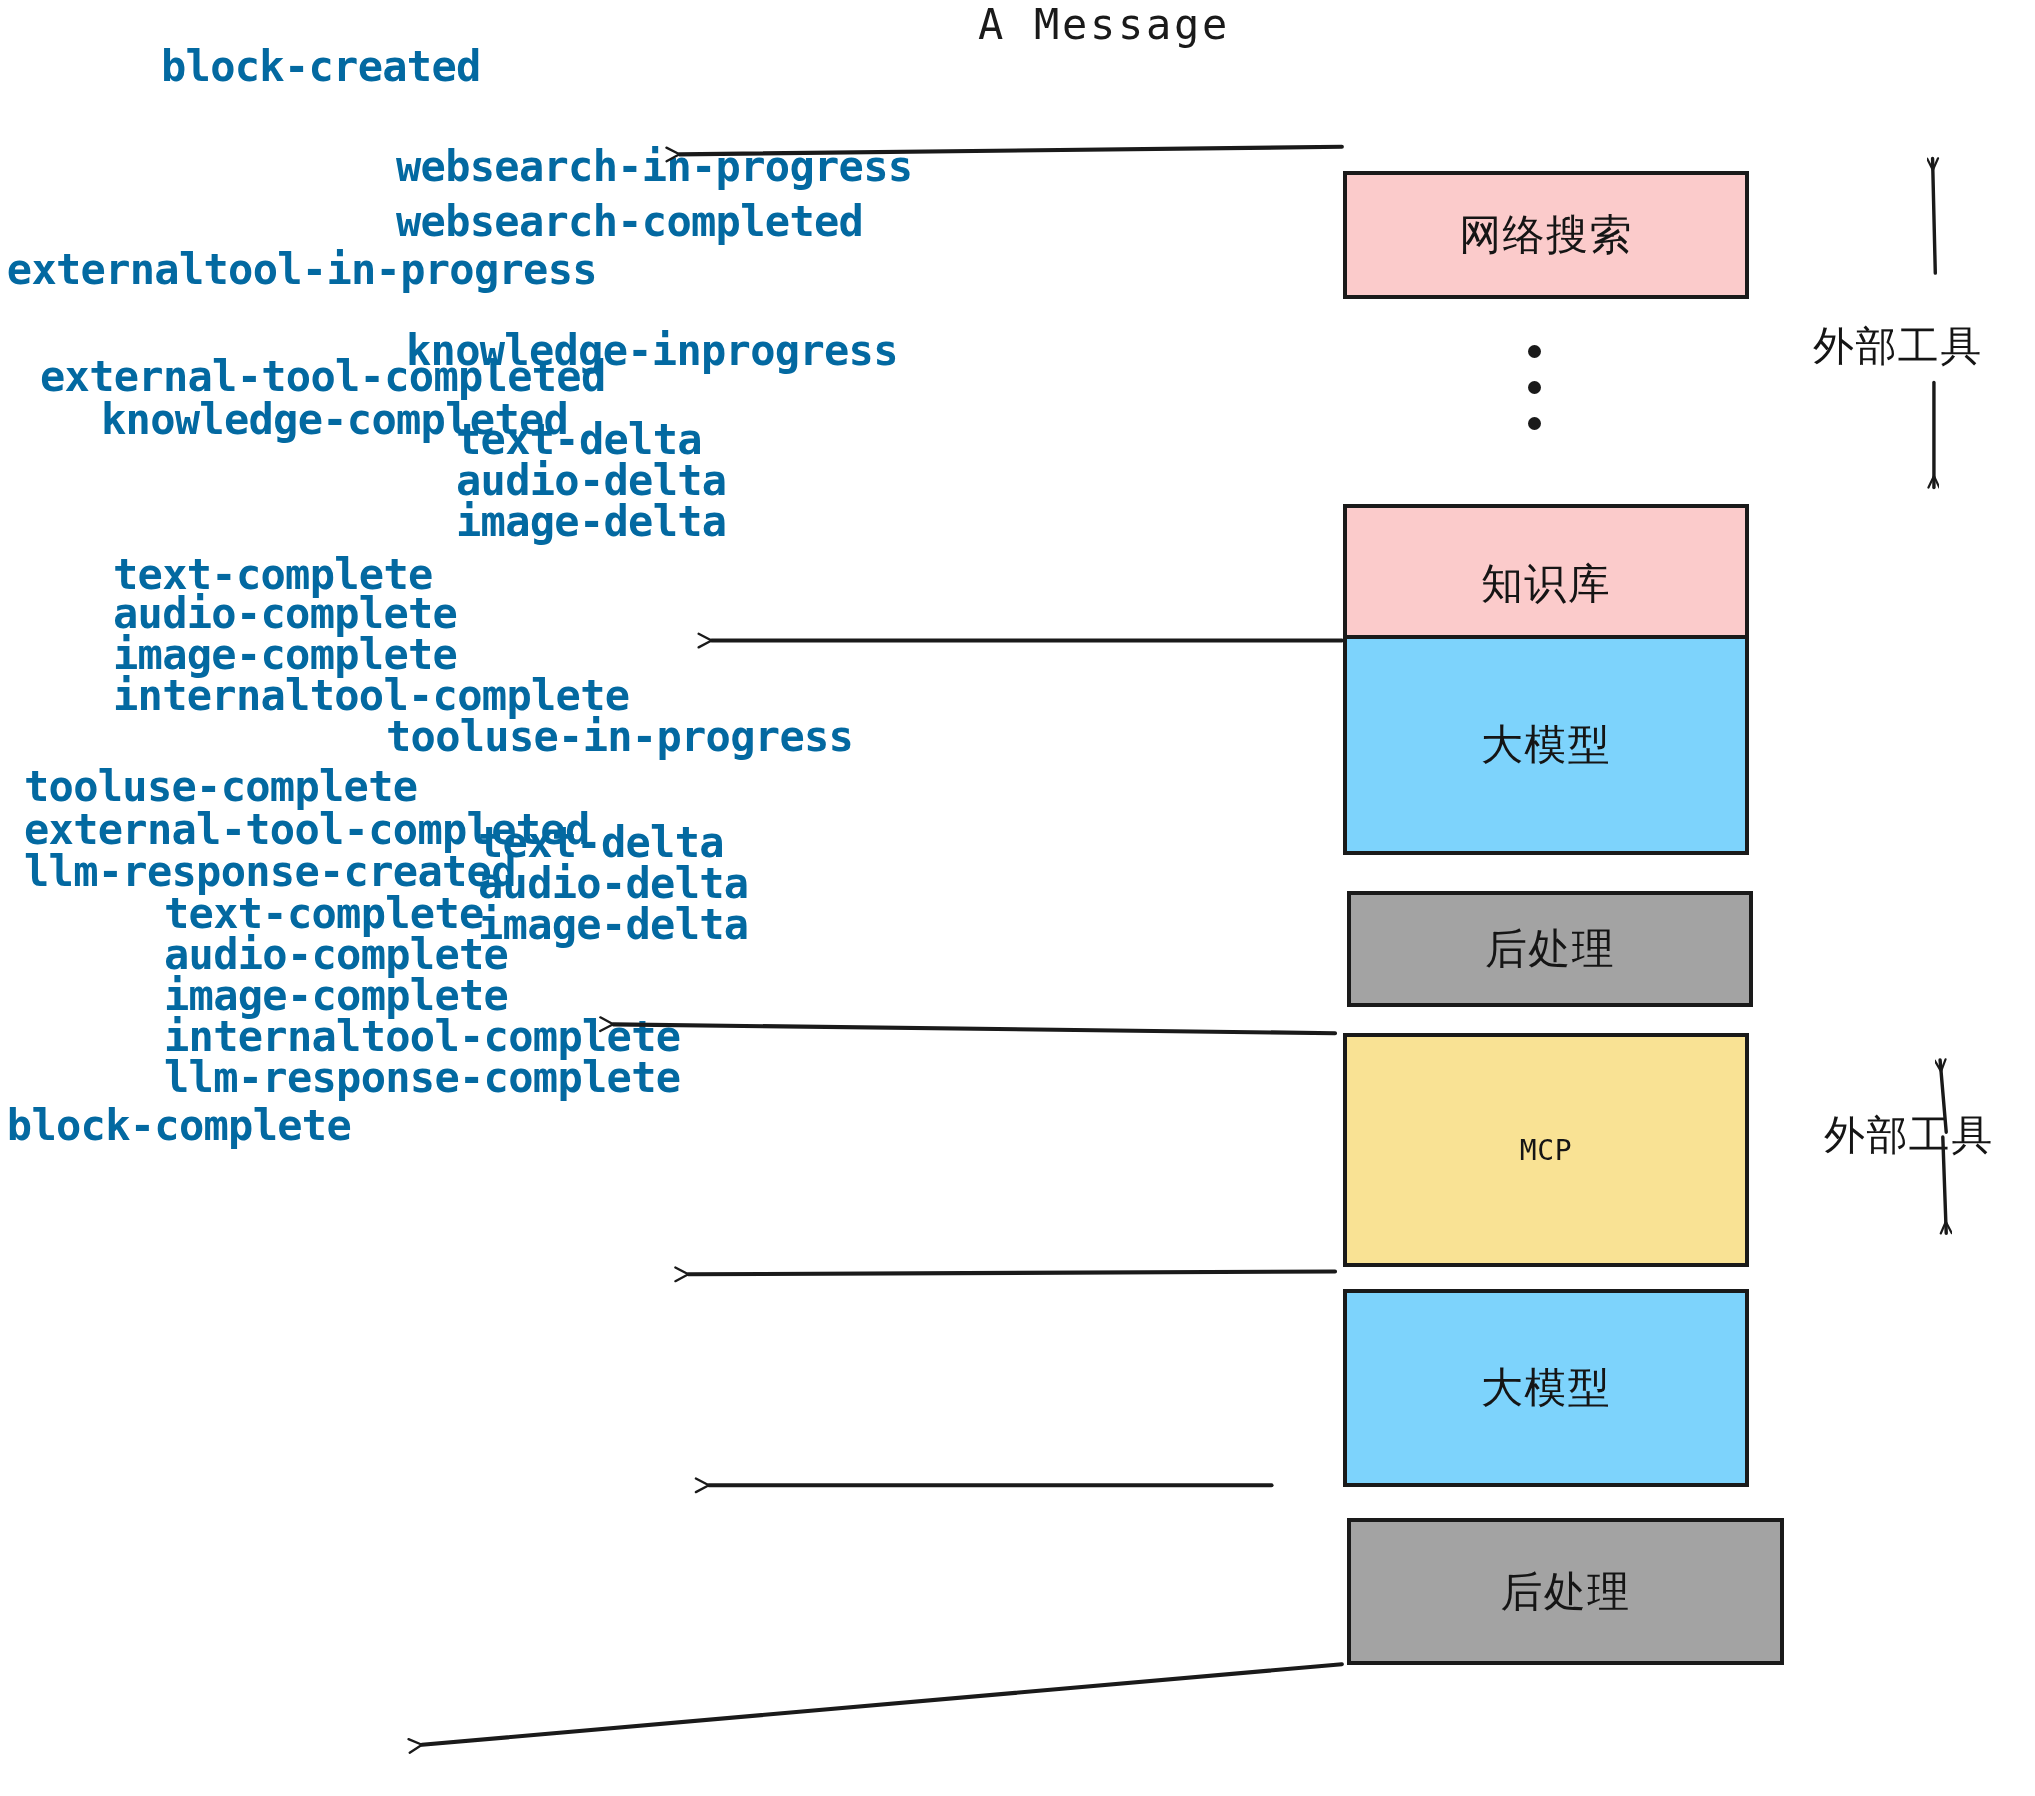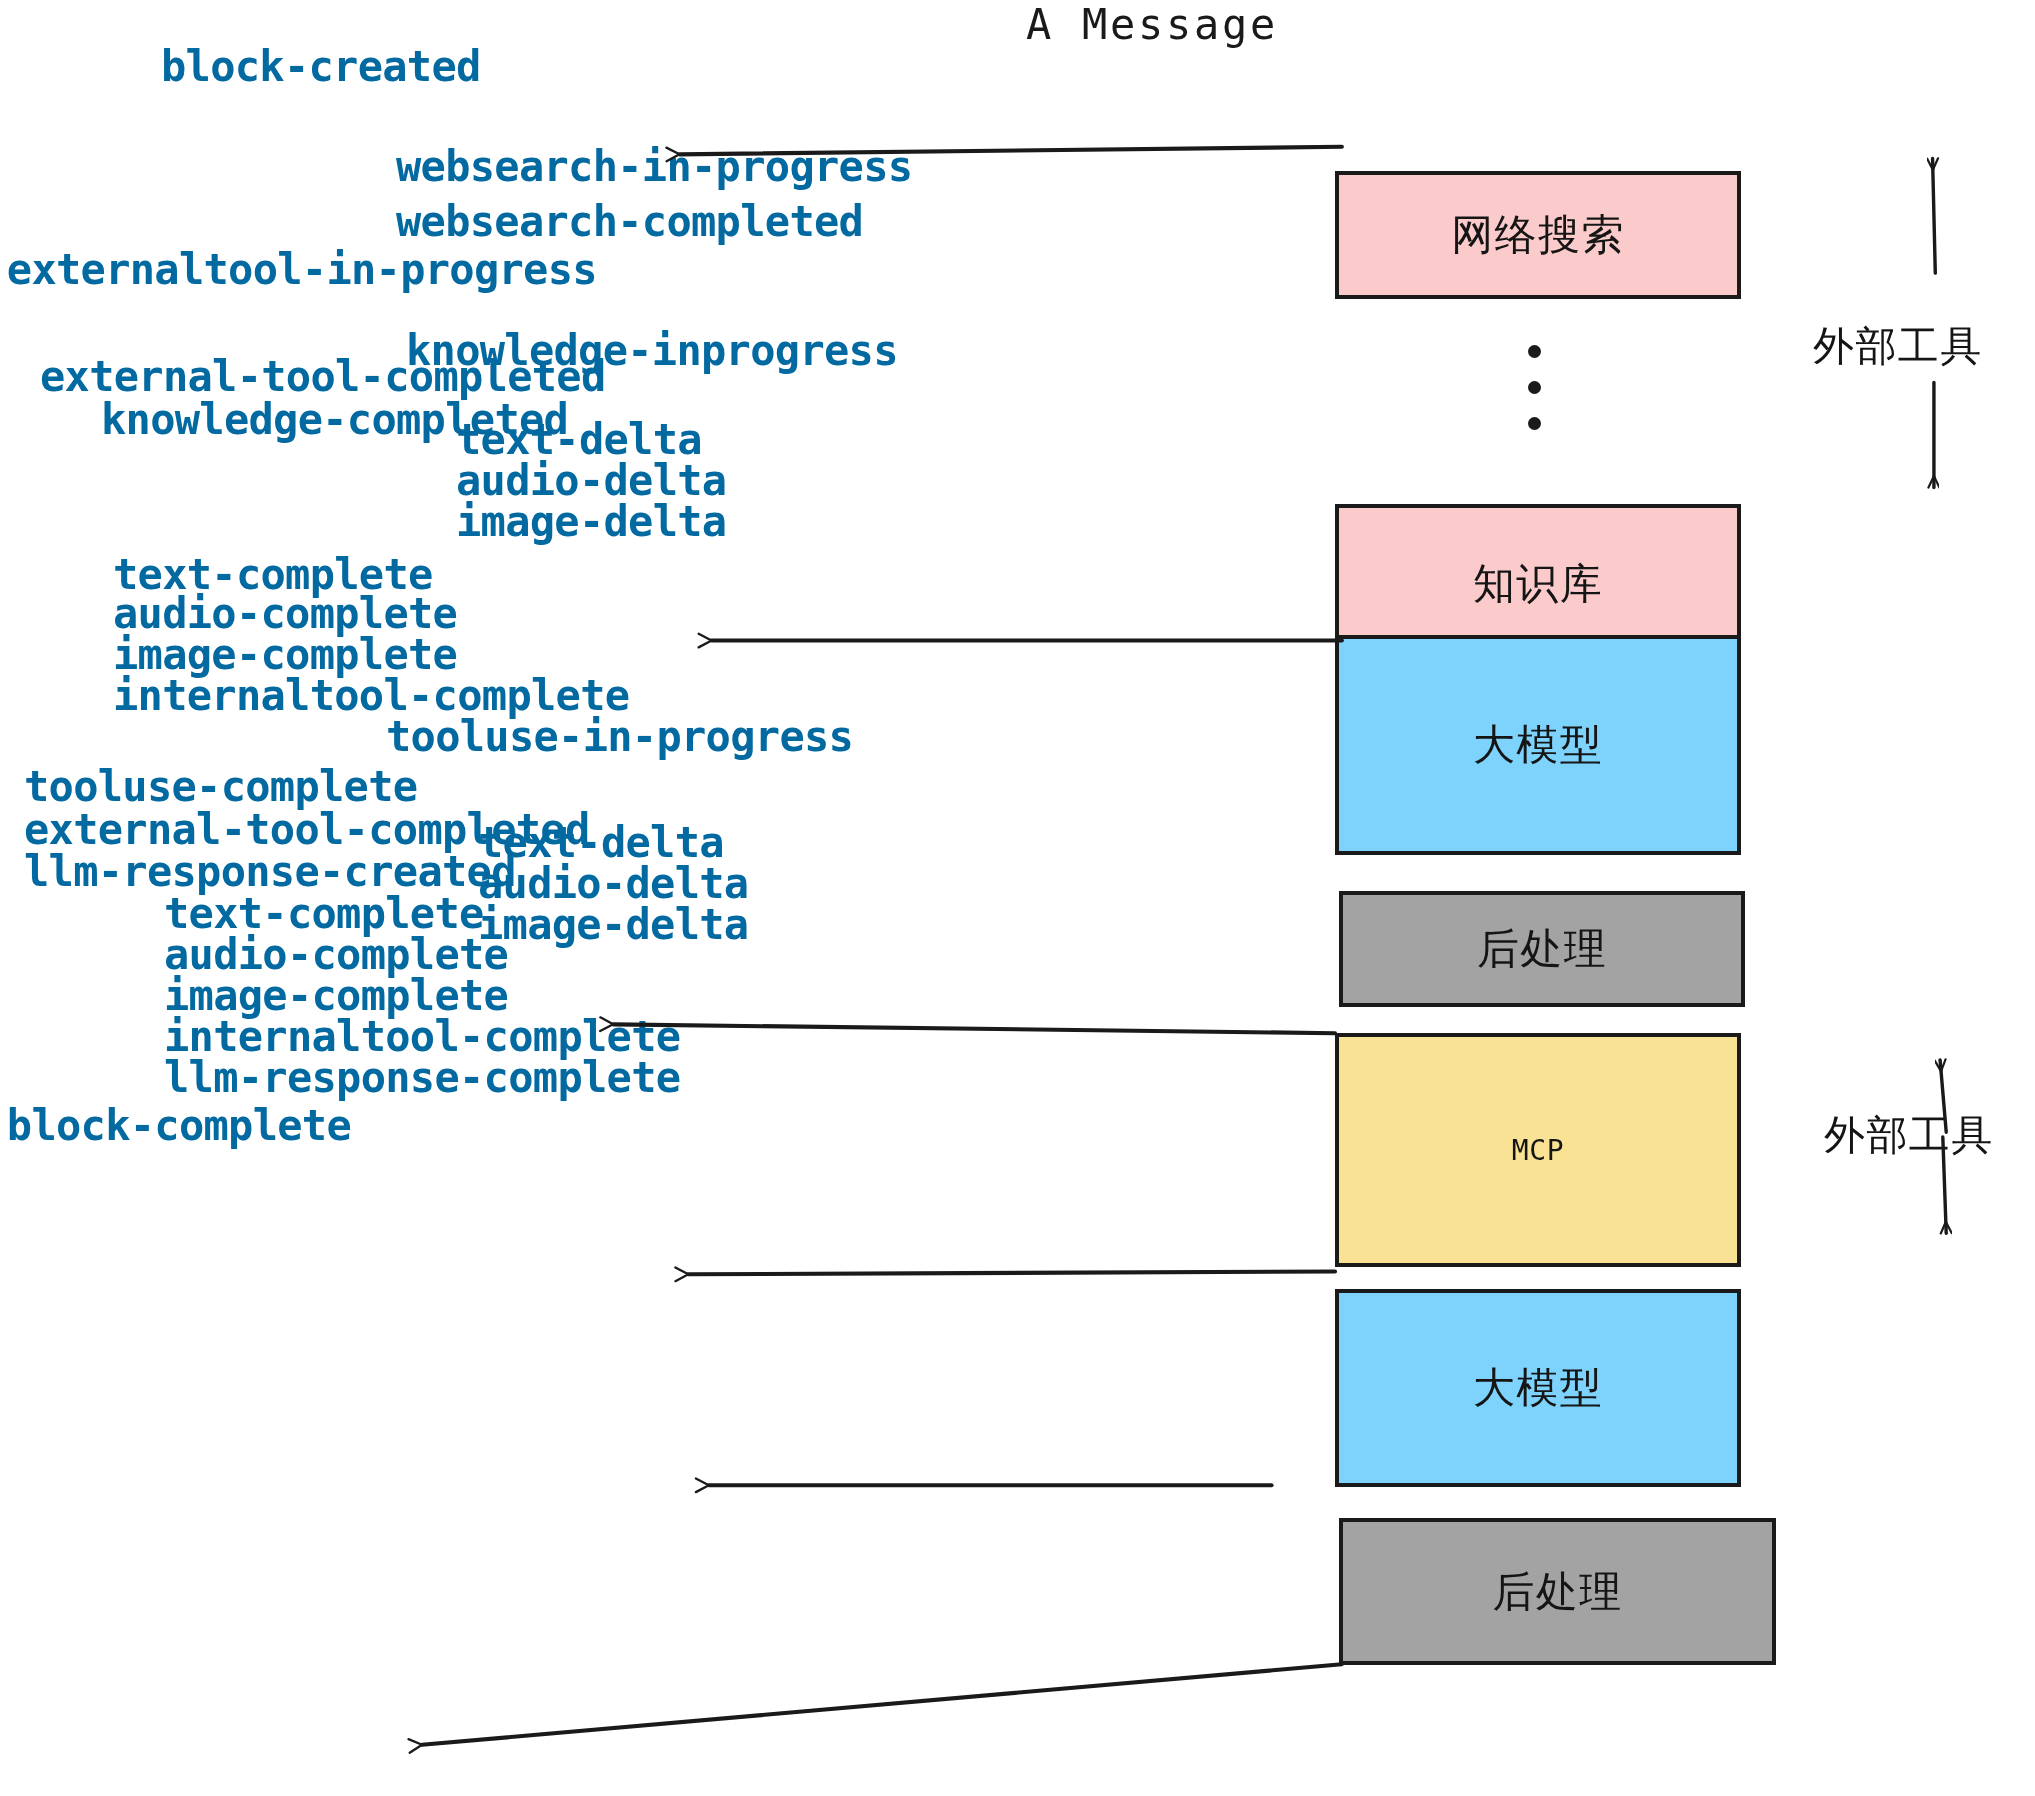--- a/index.html
+++ b/index.html
@@ -23,20 +23,21 @@
   }
 
   .node{
     position:absolute;
     border:4.8px solid #1a1a1a;
     box-sizing:border-box;
     display:flex;align-items:center;justify-content:center;
     font-family:"DejaVu Sans", sans-serif;
     font-size:42px;color:#151515;
     letter-spacing:1.4px;
+    margin-left:8px;
   }
   .node.pink{background:#fbcbcb;}
   .node.green{background:#7dd3fc;}
   .node.yellow{background:#f9e294;}
   .node.white{background:#a3a3a3;}
   .node.mcp{font-family:"DejaVu Sans Mono", monospace;font-size:28px;letter-spacing:0.7px;}
 
   .dots{position:absolute;display:flex;flex-direction:column;align-items:center;gap:23px;}
   .dots i{display:block;width:13px;height:13px;border-radius:50%;background:#1a1a1a;}
 
@@ -44,21 +45,21 @@
     position:absolute;
     font-family:"DejaVu Sans", sans-serif;
     font-size:41px;color:#151515;white-space:nowrap;letter-spacing:1.4px;margin-top:12px;
   }
 </style>
 </head>
 <body>
 
 <div class="stage">
 
-  <div class="title" style="left:978px;top:0px;margin-left:48px;">A Message</div>
+  <div class="title" style="left:978px;top:0px;">A Message</div>
 
   <div class="evt" style="left:161px;top:42px;">block-created</div>
   <div class="evt" style="left:396px;top:142px;">websearch-in-progress</div>
   <div class="evt" style="left:396px;top:197px;">websearch-completed</div>
   <div class="evt" style="left:6.8px;top:245px;">externaltool-in-progress</div>
   <div class="evt" style="left:406px;top:326px;">knowledge-inprogress</div>
   <div class="evt" style="left:40px;top:352px;">external-tool-completed</div>
   <div class="evt" style="left:101px;top:395px;">knowledge-completed</div>
   <div class="evt" style="left:456px;top:415px;">text-delta</div>
   <div class="evt" style="left:456px;top:456px;">audio-delta</div>

